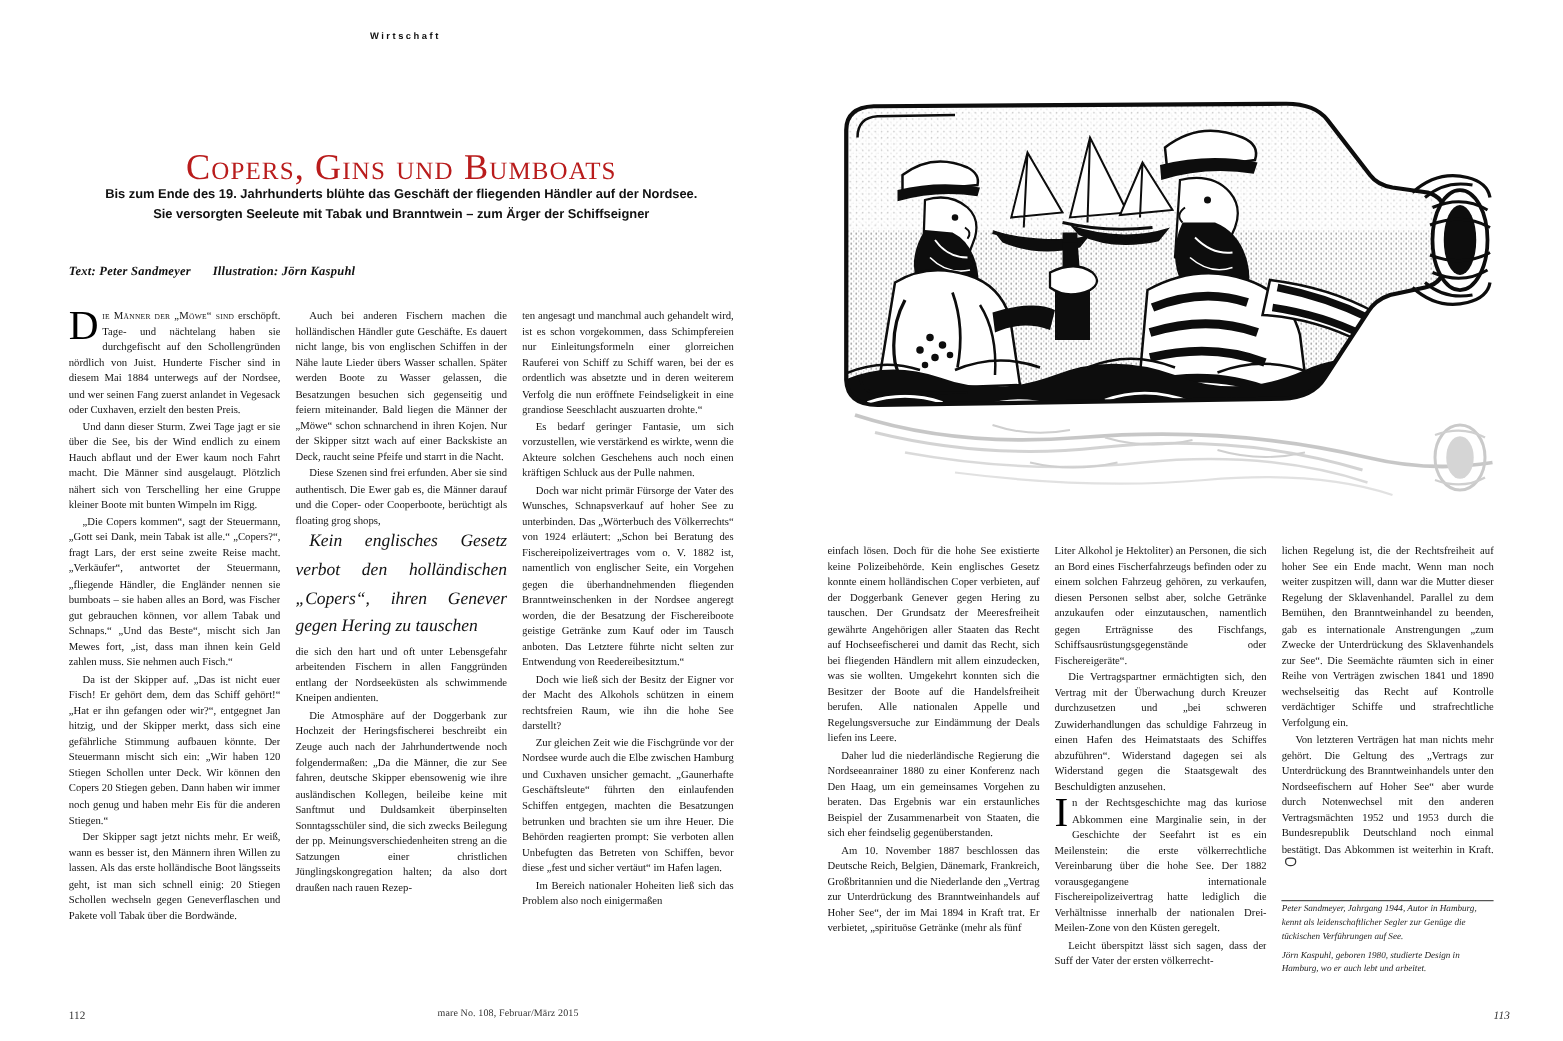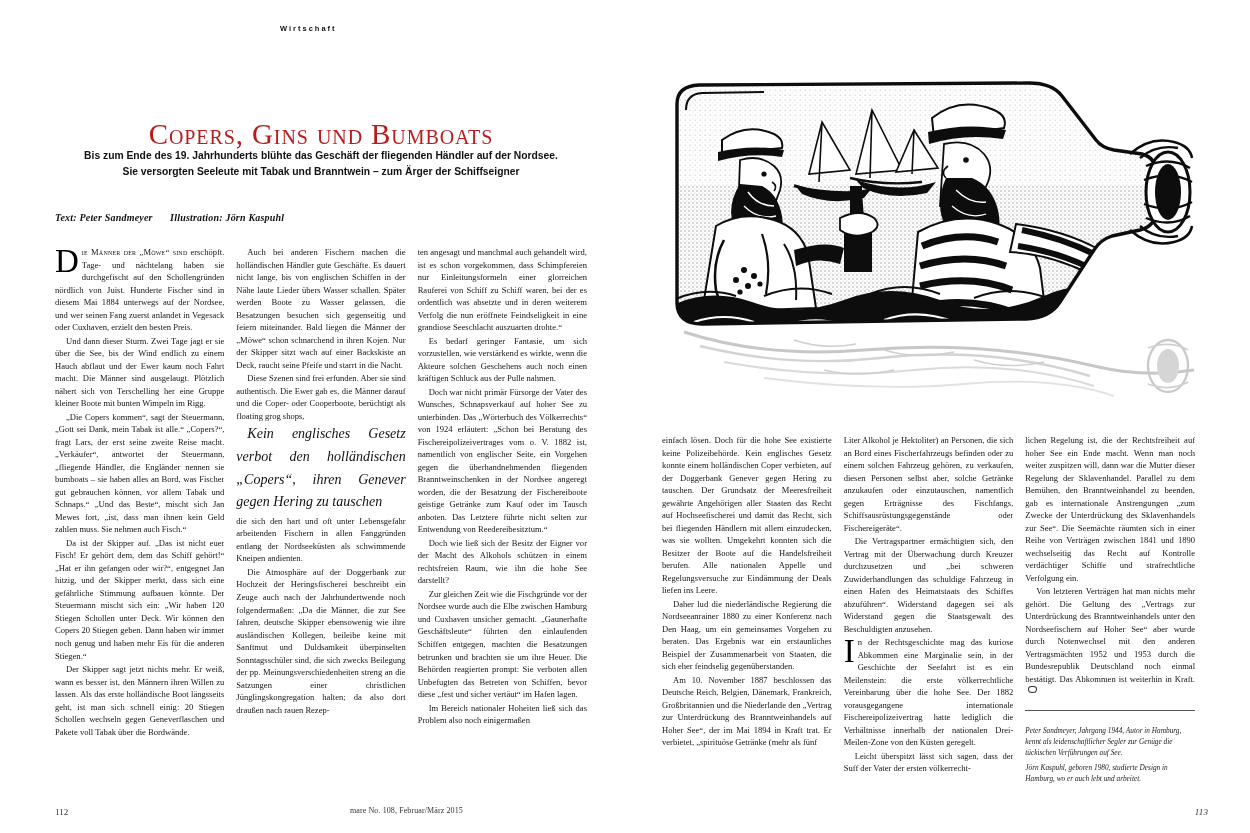--- a/index.html
+++ b/index.html
@@ -33,21 +33,21 @@
   .runhead {
     position: absolute;
     top: 24px;
     font-family: "Liberation Sans", "DejaVu Sans", sans-serif;
     font-size: 7.5px;
     font-weight: 700;
     letter-spacing: 2.0px;
     color: #111;
     text-transform: none;
   }
-  .runhead-left  { left: 280px; }
+  .runhead-left  { left: 296px; }
 
   
   .footline {
     position: absolute;
     bottom: 18px;
     font-family: "Liberation Serif", serif;
     font-size: 8px;
     color: #333;
     letter-spacing: .1px;
   }
@@ -139,23 +139,23 @@
     font-style: italic;
     font-size: 14px;
     line-height: 1.62;
     color: #111;
     -webkit-hyphens: none;
     hyphens: none;
   }
 
   
   .bio {
-    margin-top: 12px;
+    margin-top: 22px;
     border-top: 1px solid #555;
-    padding-top: 14px;
+    padding-top: 0;
     font-style: italic;
     font-size: 7.3px;
     line-height: 1.52;
     text-align: left;
     text-indent: 0;
     color: #222;
     -webkit-hyphens: none;
     hyphens: none;
   }
   .bio p { text-indent: 0; margin: 0; }

